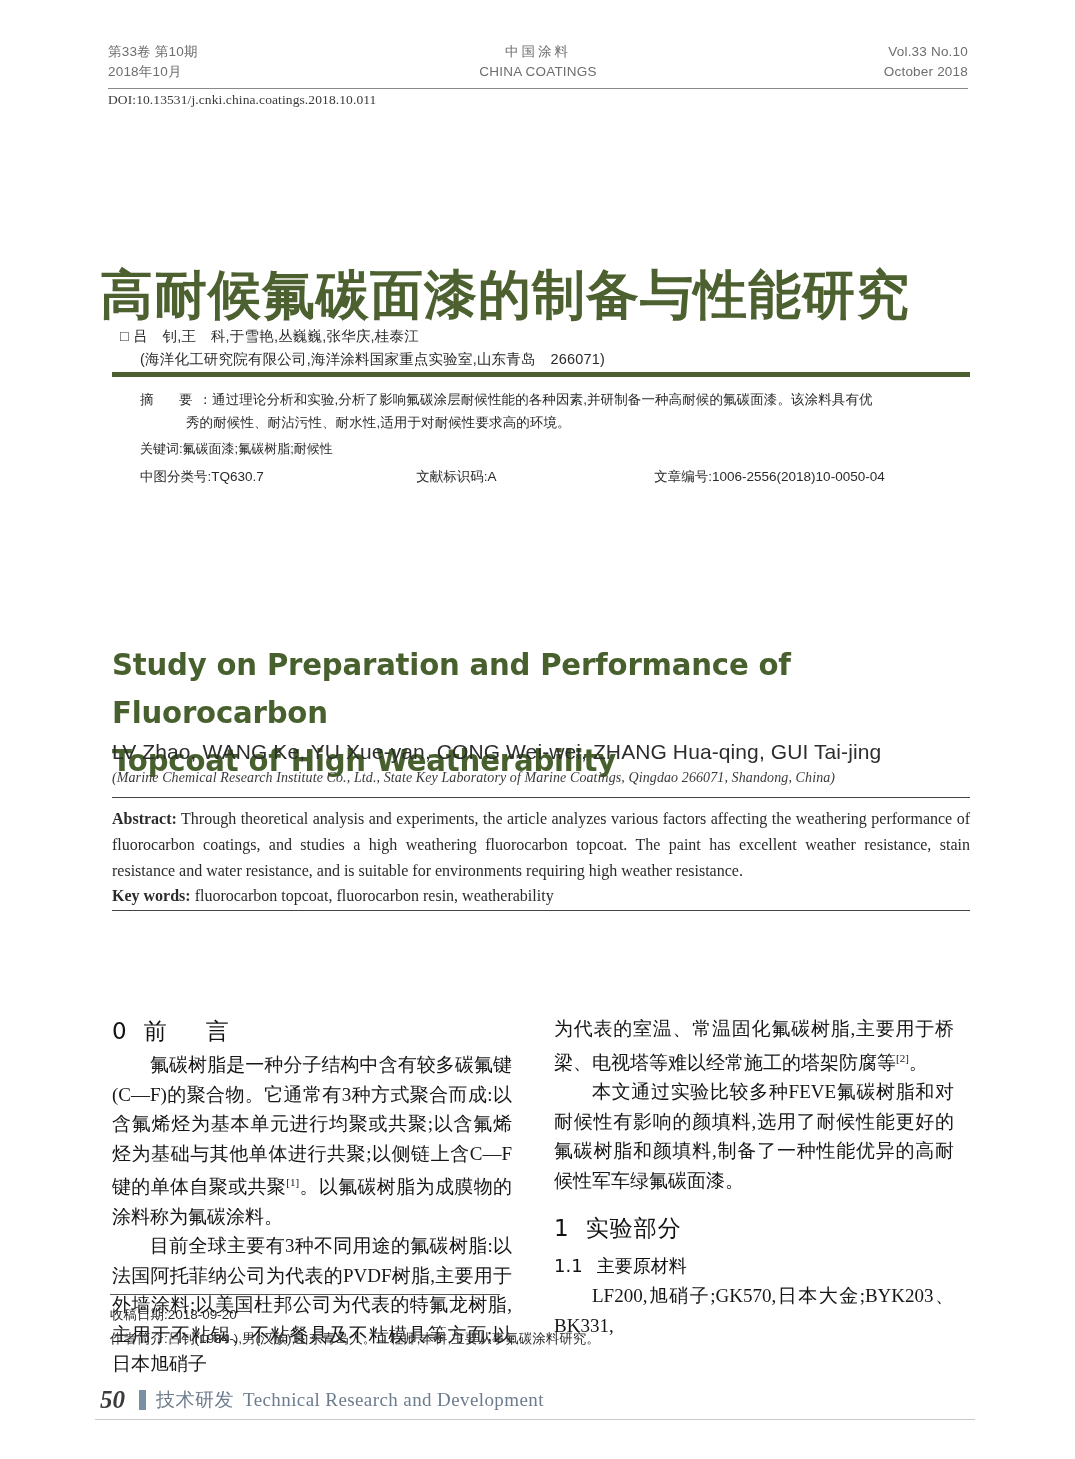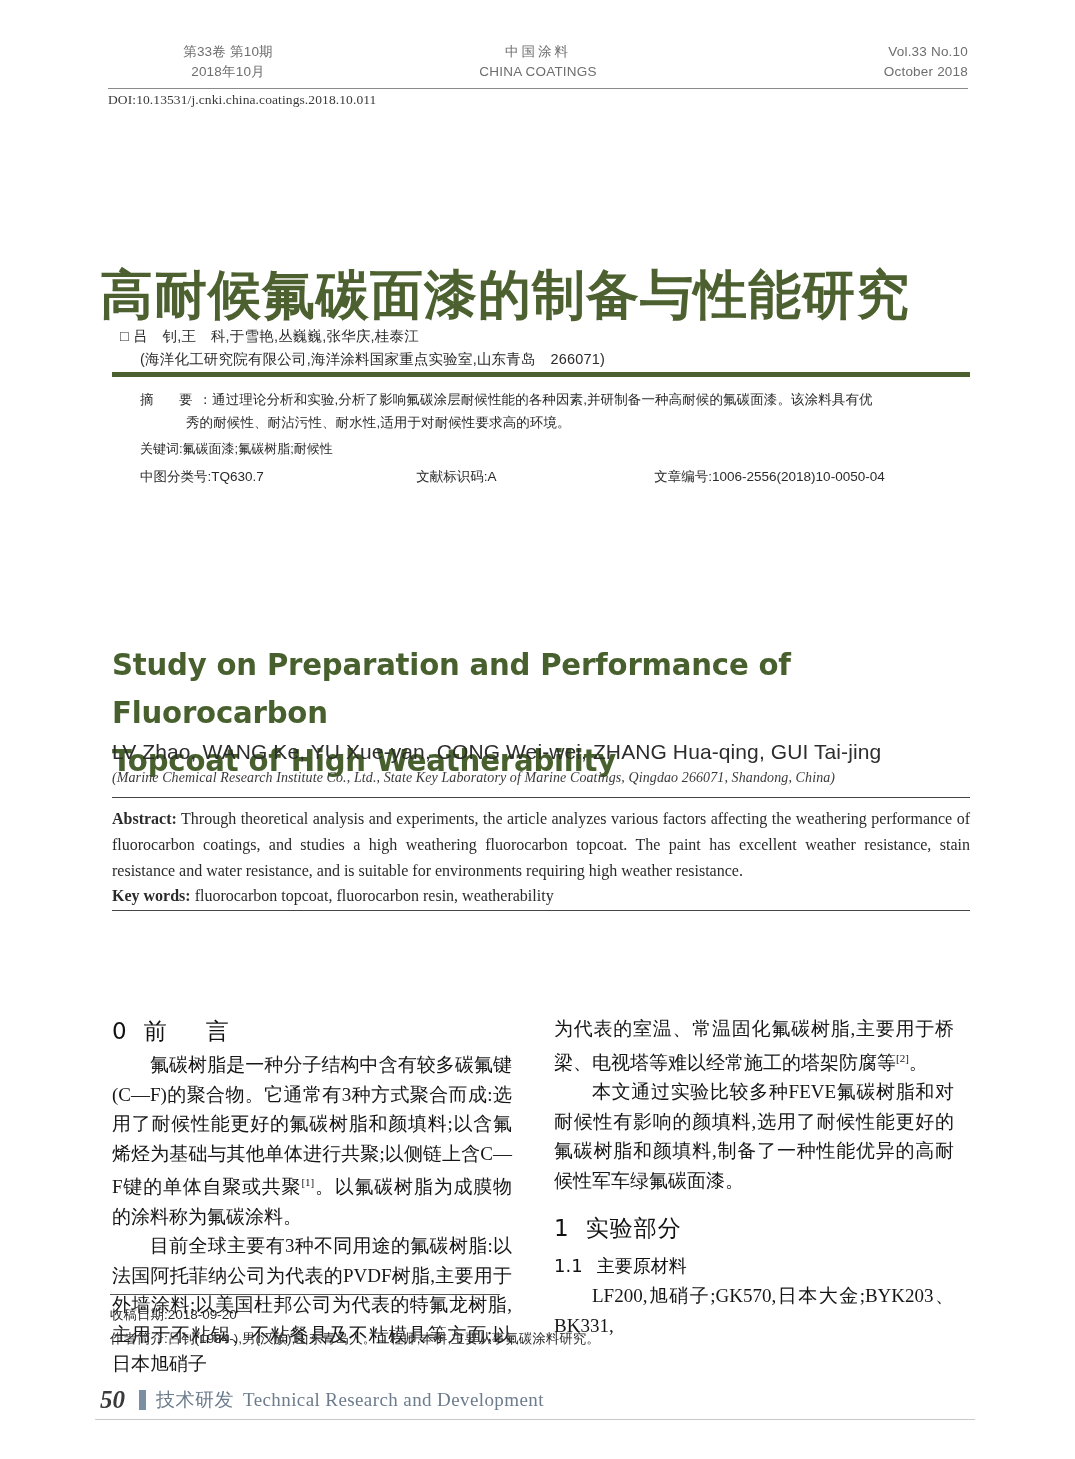--- a/index.html
+++ b/index.html
@@ -30,21 +30,21 @@
     width: 860px;
     display: flex;
     justify-content: space-between;
     align-items: flex-start;
     font-family: "Liberation Sans", "DejaVu Sans", sans-serif;
     font-size: 13.5px;
     color: #6e6e6e;
     letter-spacing: .2px;
   }
   .runhead .col { line-height: 20px; }
-  .runhead .col.left  { text-align: center;   width: 240px; }
+  .runhead .col.left  { text-align: left;   width: 240px; }
   .runhead .col.mid   { text-align: center; width: 300px; }
   .runhead .col.right { text-align: right;  width: 240px; }
   .runhead .mid .cn { letter-spacing: 3px; }
 
   .runhead-rule {
     position: absolute;
     left: 108px;
     top: 88px;
     width: 860px;
     height: 1px;
@@ -378,21 +378,21 @@
   <div class="en-abs">
     <span class="lead">Abstract:</span><span> Through theoretical analysis and experiments, the article analyzes various factors affecting the weathering performance of fluorocarbon coatings, and studies a high weathering fluorocarbon topcoat. The paint has excellent weather resistance, stain resistance and water resistance, and is suitable for environments requiring high weather resistance.</span>
   </div>
   <div class="en-kw">
     <span class="lead">Key words:</span><span> fluorocarbon topcoat, fluorocarbon resin, weatherability</span>
   </div>
   <div class="rule-en-bot"></div>
 
   <div class="body-col left">
     <h2 class="sec-h1"><span class="num">0</span><span class="gap">前　言</span></h2>
-    <p><span>氟碳树脂是一种分子结构中含有较多碳氟键(C—F)的聚合物。它通常有3种方式聚合而成:选用了耐候性能更好的氟碳树脂和颜填料;以含氟烯烃为基础与其他单体进行共聚;以侧链上含C—F键的单体自聚或共聚</span><sup>[1]</sup><span>。以氟碳树脂为成膜物的涂料称为氟碳涂料。</span></p>
+    <p><span>氟碳树脂是一种分子结构中含有较多碳氟键(C—F)的聚合物。它通常有3种方式聚合而成:以含氟烯烃为基本单元进行均聚或共聚;以含氟烯烃为基础与其他单体进行共聚;以侧链上含C—F键的单体自聚或共聚</span><sup>[1]</sup><span>。以氟碳树脂为成膜物的涂料称为氟碳涂料。</span></p>
     <p>目前全球主要有3种不同用途的氟碳树脂:以法国阿托菲纳公司为代表的PVDF树脂,主要用于外墙涂料;以美国杜邦公司为代表的特氟龙树脂,主用于不粘锅、不粘餐具及不粘模具等方面;以日本旭硝子</p>
   </div>
 
   <div class="body-col right">
     <p class="noindent"><span>为代表的室温、常温固化氟碳树脂,主要用于桥梁、电视塔等难以经常施工的塔架防腐等</span><sup>[2]</sup><span>。</span></p>
     <p>本文通过实验比较多种FEVE氟碳树脂和对耐候性有影响的颜填料,选用了耐候性能更好的氟碳树脂和颜填料,制备了一种性能优异的高耐候性军车绿氟碳面漆。</p>
     <h2 class="sec-h1" style="margin-top:16px"><span class="num">1</span><span>实验部分</span></h2>
     <h3 class="sec-h2"><span class="num">1.1</span><span>主要原材料</span></h3>
     <p>LF200,旭硝子;GK570,日本大金;BYK203、BK331,</p>
   </div>

